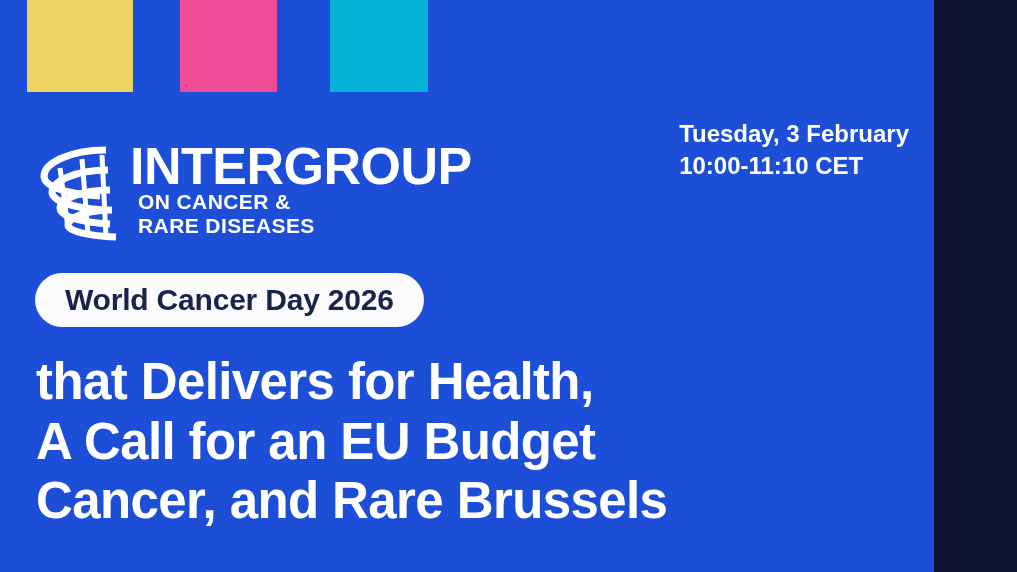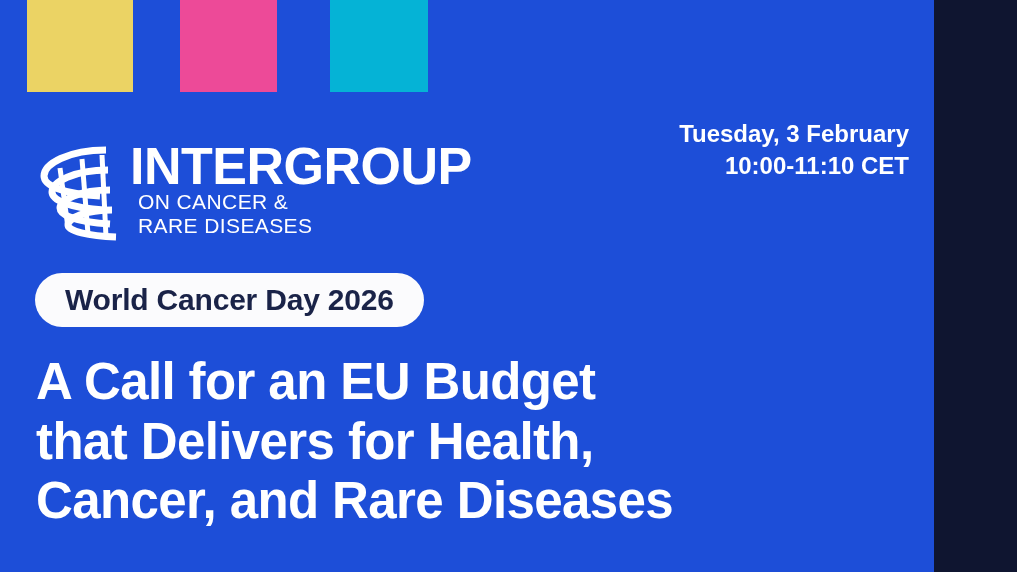--- a/index.html
+++ b/index.html
@@ -56,31 +56,31 @@
   #logo-subtitle {
     position: absolute;
     left: 100px;
     top: 52px;
     color: #ffffff;
     line-height: 1.12;
     white-space: nowrap;
   }
   .logo-sub-line {
     font-size: 21px;
-    font-weight: normal;
+    font-weight: bold;
     letter-spacing: 0.4px;
     text-align: right;
   }
 
   
   #event-details {
     position: absolute;
     right: 25px;
     top: 118px;
-    text-align: right;
+    text-align: left;
     color: #ffffff;
     font-size: 24px;
     font-weight: bold;
     line-height: 1.33;
     white-space: nowrap;
   }
 
   
   #badge {
     position: absolute;
@@ -150,18 +150,18 @@
   <div id="event-details">
     <div>Tuesday, 3 February</div>
     <div>10:00-11:10 CET</div>
   </div>
 
   <div id="badge">
     <span id="badge-label">World Cancer Day 2026</span>
   </div>
 
   <div id="headline">
+    <span class="headline-line">that Delivers for Health,</span>
     <span class="headline-line">A Call for an EU Budget</span>
-    <span class="headline-line">that Delivers for Health,</span>
-    <span class="headline-line">Cancer, and Rare Diseases</span>
+    <span class="headline-line">Cancer, and Rare Brussels</span>
   </div>
 
 </div>
 
 </body></html>

